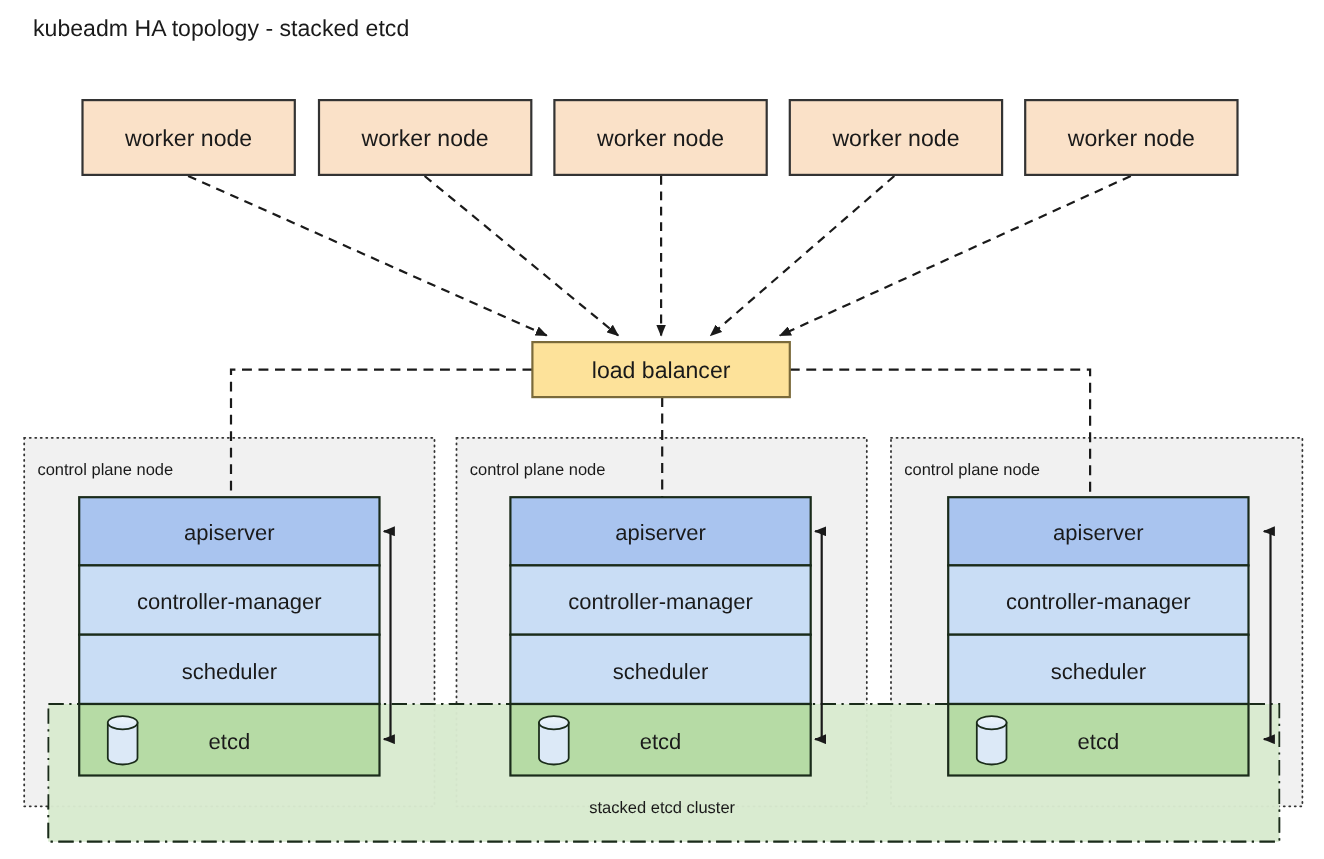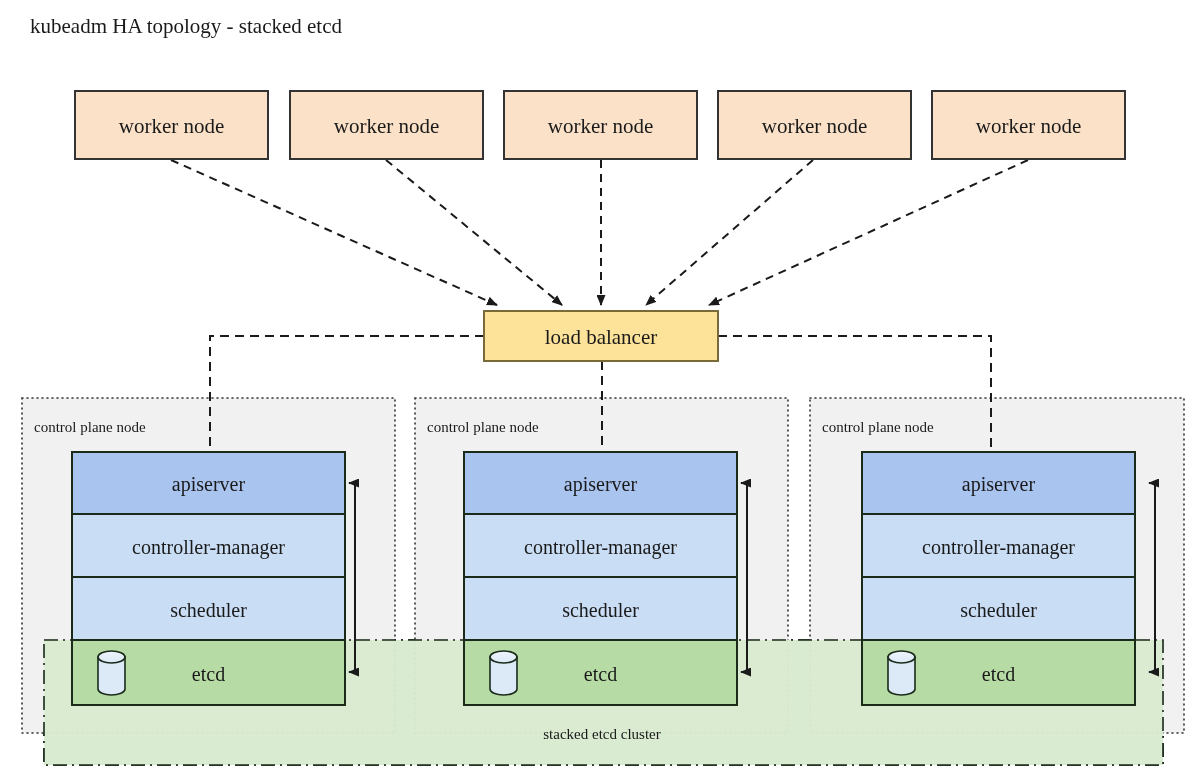--- a/index.html
+++ b/index.html
@@ -1,19 +1,19 @@
 <!DOCTYPE html>
 <html><head>
 <meta charset="utf-8">
 <title>kubeadm HA topology</title>
 <style>
   html,body{margin:0;padding:0;background:#ffffff;}
   body{width:1204px;height:781px;overflow:hidden;
        font-family:"Liberation Sans","DejaVu Sans",sans-serif;}
-  #canvas{position:relative;width:1103px;height:781px;font-family:Liberation Serif, serif;}
+  #canvas{position:relative;width:1103px;height:781px;}
   svg{display:block;}
   .ttl{font-size:21px;fill:#1a1a1a;}
   .lbl-node{font-size:21px;fill:#1a1a1a;}
   .lbl-lb{font-size:21px;fill:#1a1a1a;}
   .lbl-comp{font-size:20px;fill:#1a1a1a;}
   .lbl-panel{font-size:15px;fill:#1a1a1a;}
   .lbl-cluster{font-size:15px;fill:#1a1a1a;}
 </style>
 </head>
 <body>

